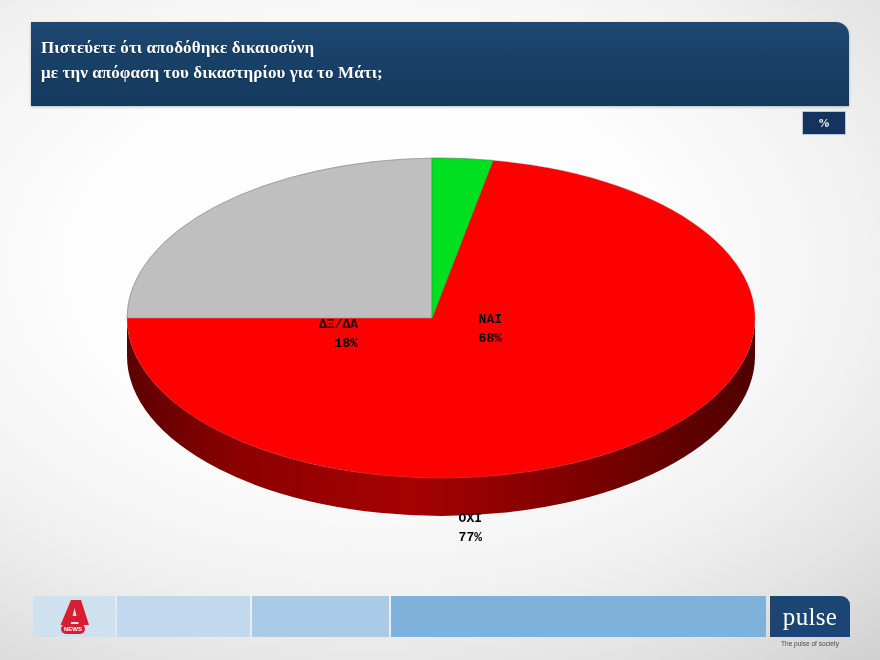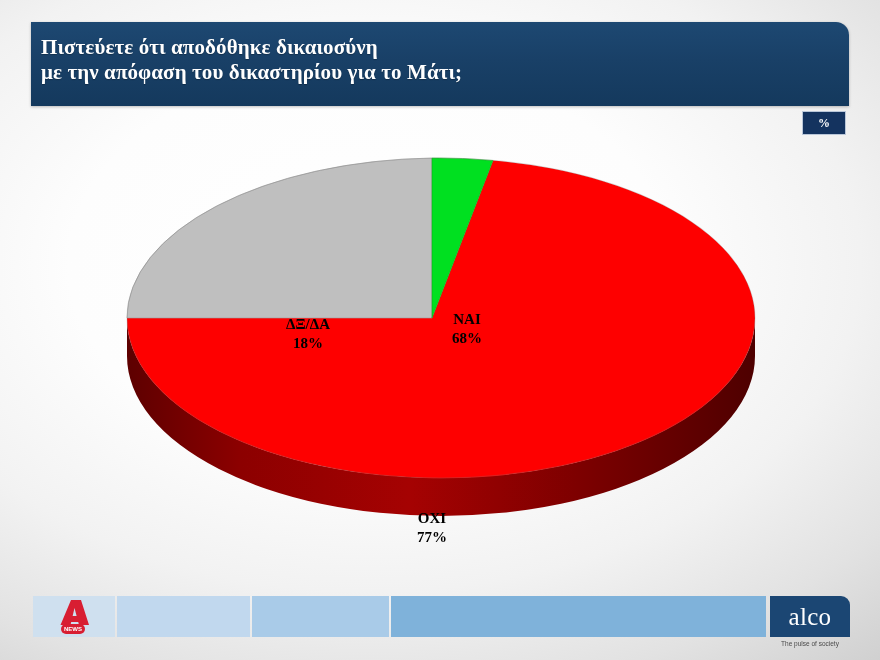--- a/index.html
+++ b/index.html
@@ -30,21 +30,21 @@
     height: 84px;
     background: linear-gradient(180deg, #1d4872 0%, #194067 45%, #14395d 100%);
     border-top-right-radius: 13px;
     box-shadow: 0 1px 3px rgba(0,0,0,0.25);
   }
   .title-text {
     position: absolute;
     left: 10px;
     top: 13px;
     color: #ffffff;
-    font-size: 21px;
+    font-size: 17px;
     font-weight: bold;
     line-height: 25px;
     letter-spacing: 0.1px;
     white-space: pre-line;
     text-shadow: 0 1px 1px rgba(0,0,0,0.28);
   }
 
   
   .pct-badge {
     position: absolute;
@@ -70,25 +70,26 @@
     top: 130px;
     width: 880px;
     height: 440px;
   }
   .chart-svg {
     display: block;
   }
   .slice-label {
     position: absolute;
     color: #000000;
-    font-size: 15px;
+    font-size: 13px;
     font-weight: bold;
     line-height: 19px;
-    text-align: center;
+    text-align: right;
     white-space: pre-line;
+    font-family: Liberation Mono, monospace;
   }
   .lbl-nai  { left: 432px; top: 180px; width: 70px; }
   .lbl-dxda { left: 258px; top: 185px; width: 100px; }
   .lbl-oxi  { left: 382px; top: 379px; width: 100px; }
 
   
   .footer {
     position: absolute;
     left: 0;
     top: 585px;
@@ -198,17 +199,17 @@
         <path d="M14 18 L30 18 L32 24 L12.5 24 Z" fill="#d81e32"></path>
         <rect x="10" y="26" width="24" height="10" rx="5" fill="#d81e32"></rect>
         <text x="22" y="33.3" font-family="'Liberation Sans', sans-serif" font-size="6" font-weight="bold" fill="#ffffff" text-anchor="middle">NEWS</text>
       </svg>
     </div>
 
     <div class="fbar fbar-1"></div>
     <div class="fbar fbar-2"></div>
     <div class="fbar fbar-3"></div>
 
-    <div class="alco-box">alco</div>
+    <div class="alco-box">pulse</div>
     <div class="alco-tag">The pulse of society</div>
   </div>
 
 </div>
 
 </body></html>

